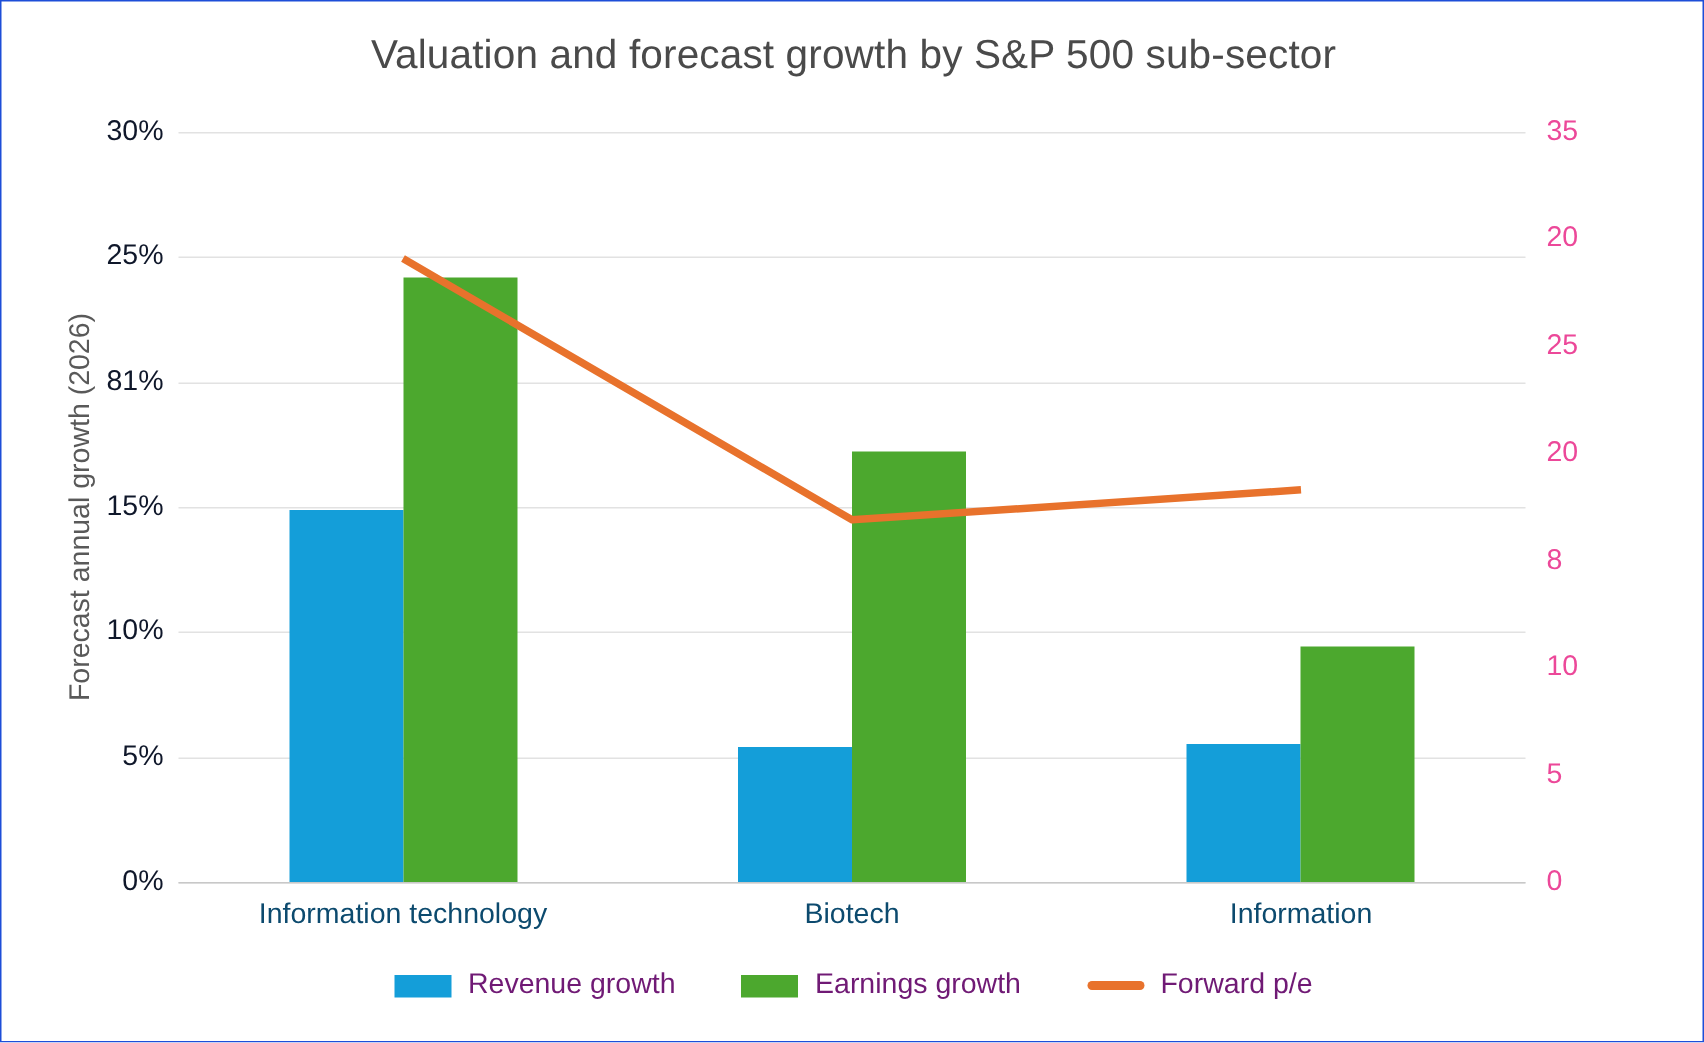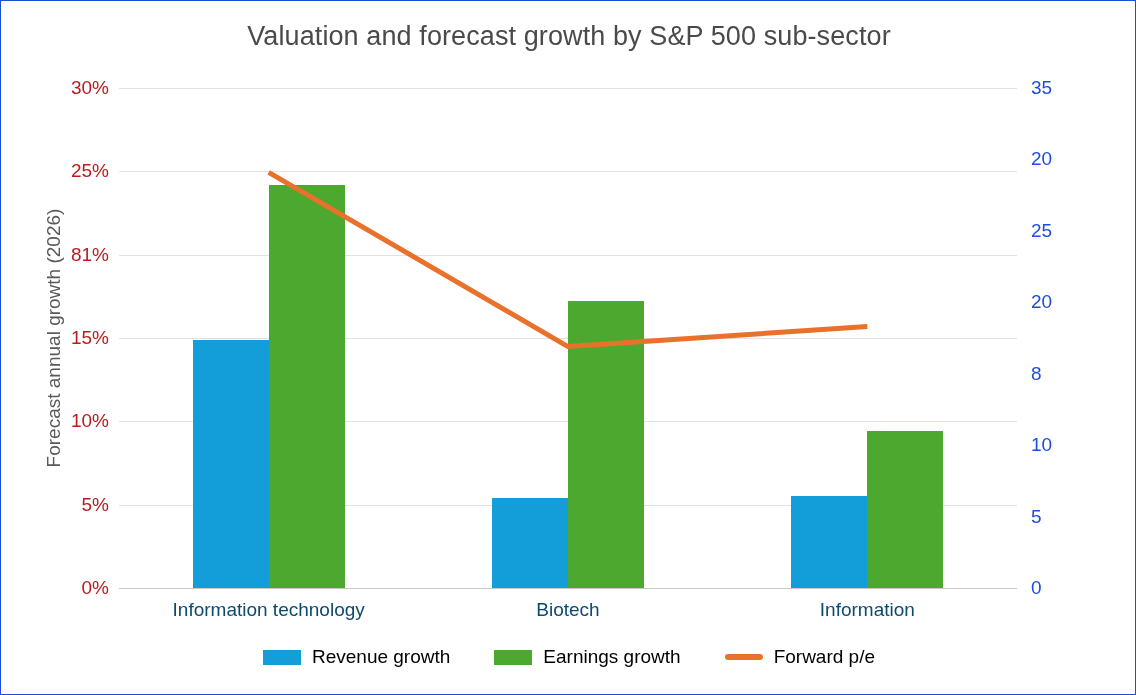--- a/index.html
+++ b/index.html
@@ -56,31 +56,31 @@
     background: #c8c8c8;
   }
 
   
   .ytick-left {
     position: absolute;
     right: 1026px;            
     width: 70px;
     text-align: right;
     font-size: 19px;
-    color: #b91c1c;
+    color: #0f172a;
     transform: translateY(-50%);
     white-space: nowrap;
   }
   .ytick-right {
     position: absolute;
     left: 1030px;
     width: 40px;
     text-align: left;
     font-size: 19px;
-    color: #1d4ed8;
+    color: #ec4899;
     transform: translateY(-50%);
     white-space: nowrap;
   }
 
   
   #ylabel-left {
     position: absolute;
     left: -137px;
     top: 337px;
     width: 380px;
@@ -142,21 +142,21 @@
   }
   .legend-swatch.revenue { background: #149ed9; }
   .legend-swatch.earnings { background: #4ca82e; }
   .legend-swatch.line {
     height: 6px;
     border-radius: 3px;
     background: #e8722c;
   }
   .legend-label {
     font-size: 19px;
-    color: #000000;
+    color: #701a75;
     white-space: nowrap;
   }
 </style>
 </head>
 <body>
 
 <div id="chart-frame">
 
   <div id="chart-title">Valuation and forecast growth by S&amp;P 500 sub-sector</div>
 

